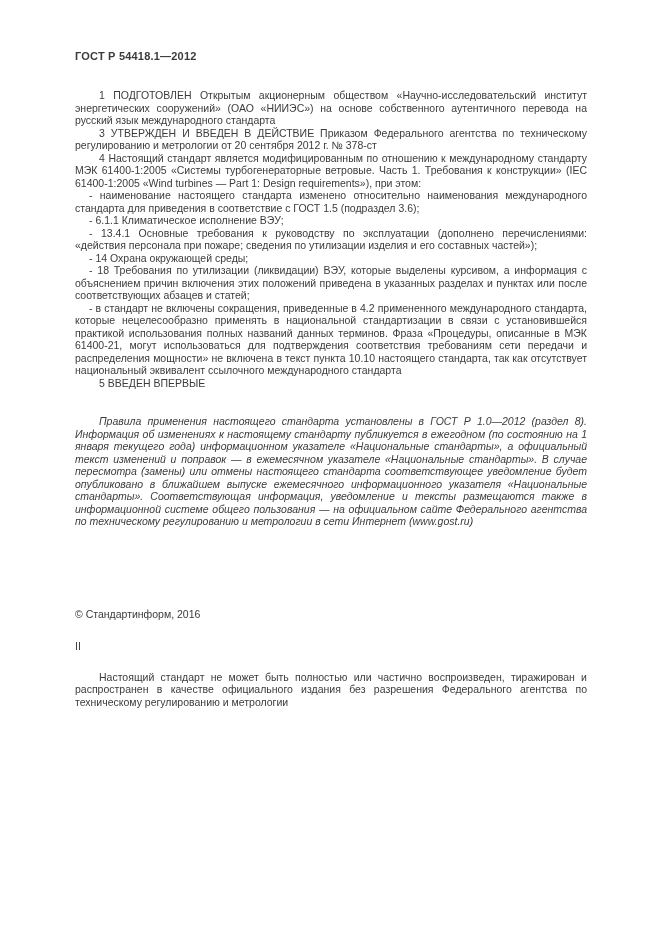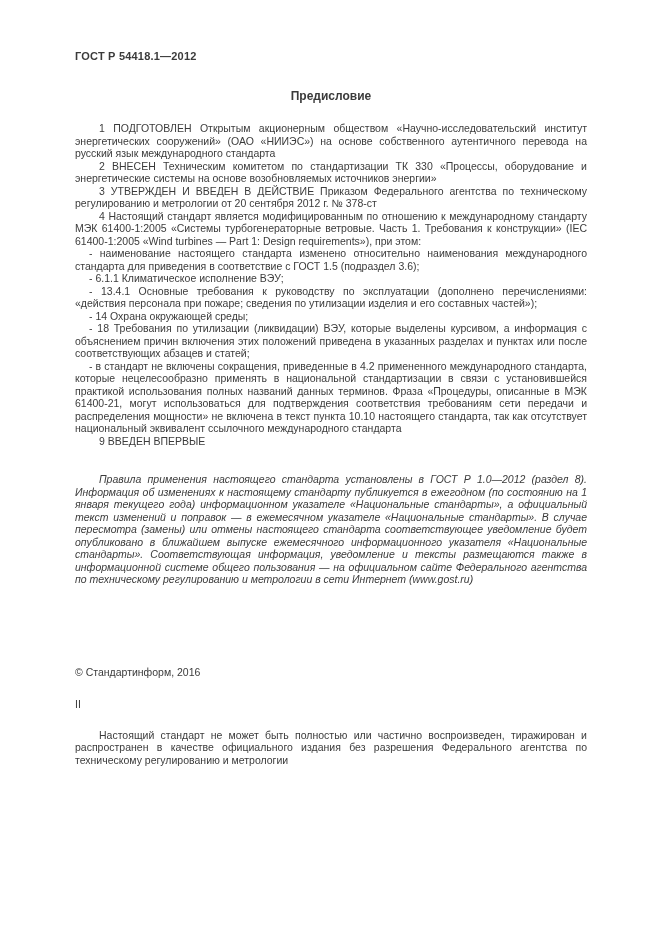--- a/index.html
+++ b/index.html
@@ -63,45 +63,43 @@
   }
 </style>
 </head>
 <body>
 
 <div class="page">
   <div class="content">
 
     <div class="standard-header">ГОСТ Р 54418.1—2012</div>
 
-    <div class="foreword-title">Предисловие</div>
 
     <p class="bodyp indent">1 ПОДГОТОВЛЕН Открытым акционерным обществом «Научно-исследовательский институт энергетических сооружений» (ОАО «НИИЭС») на основе собственного аутентичного перевода на русский язык международного стандарта</p>
 
-    <p class="bodyp indent mt">2 ВНЕСЕН Техническим комитетом по стандартизации ТК 330 «Процессы, оборудование и энергетические системы на основе возобновляемых источников энергии»</p>
 
     <p class="bodyp indent mt">3 УТВЕРЖДЕН И ВВЕДЕН В ДЕЙСТВИЕ Приказом Федерального агентства по техническому регулированию и метрологии от 20 сентября 2012 г. № 378-ст</p>
 
     <p class="bodyp indent mt">4 Настоящий стандарт является модифицированным по отношению к международному стандарту МЭК 61400-1:2005 «Системы турбогенераторные ветровые. Часть 1. Требования к конструкции» (IEC 61400-1:2005 «Wind turbines — Part 1: Design requirements»), при этом:</p>
 
     <p class="bodyp dash">- наименование настоящего стандарта изменено относительно наименования международного стандарта для приведения в соответствие с ГОСТ 1.5 (подраздел 3.6);</p>
 
 
     <p class="bodyp dash">- 6.1.1 Климатическое исполнение ВЭУ;</p>
 
     <p class="bodyp dash">- 13.4.1 Основные требования к руководству по эксплуатации (дополнено перечислениями: «действия персонала при пожаре; сведения по утилизации изделия и его составных частей»);</p>
 
     <p class="bodyp dash">- 14 Охрана окружающей среды;</p>
 
     <p class="bodyp dash">- 18 Требования по утилизации (ликвидации) ВЭУ, которые выделены курсивом, а информация с объяснением причин включения этих положений приведена в указанных разделах и пунктах или после соответствующих абзацев и статей;</p>
 
 
     <p class="bodyp dash">- в стандарт не включены сокращения, приведенные в 4.2 примененного международного стандарта, которые нецелесообразно применять в национальной стандартизации в связи с установившейся практикой использования полных названий данных терминов. Фраза «Процедуры, описанные в МЭК 61400-21, могут использоваться для подтверждения соответствия требованиям сети передачи и распределения мощности» не включена в текст пункта 10.10 настоящего стандарта, так как отсутствует национальный эквивалент ссылочного международного стандарта</p>
 
-    <p class="bodyp indent mt">9 ВВЕДЕН ВПЕРВЫЕ</p>
+    <p class="bodyp indent mt">5 ВВЕДЕН ВПЕРВЫЕ</p>
 
     <p class="bodyp indent note">Правила применения настоящего стандарта установлены в ГОСТ Р 1.0—2012 (раздел 8). Информация об изменениях к настоящему стандарту публикуется в ежегодном (по состоянию на 1 января текущего года) информационном указателе «Национальные стандарты», а официальный текст изменений и поправок — в ежемесячном указателе «Национальные стандарты». В случае пересмотра (замены) или отмены настоящего стандарта соответствующее уведомление будет опубликовано в ближайшем выпуске ежемесячного информационного указателя «Национальные стандарты». Соответствующая информация, уведомление и тексты размещаются также в информационной системе общего пользования — на официальном сайте Федерального агентства по техническому регулированию и метрологии в сети Интернет (www.gost.ru)</p>
 
     <p class="bodyp copyright">© Стандартинформ, 2016</p>
 
     <p class="bodyp page-number">II</p>
 
     <p class="bodyp indent footer-note">Настоящий стандарт не может быть полностью или частично воспроизведен, тиражирован и распространен в качестве официального издания без разрешения Федерального агентства по техническому регулированию и метрологии</p>
 
   </div>

